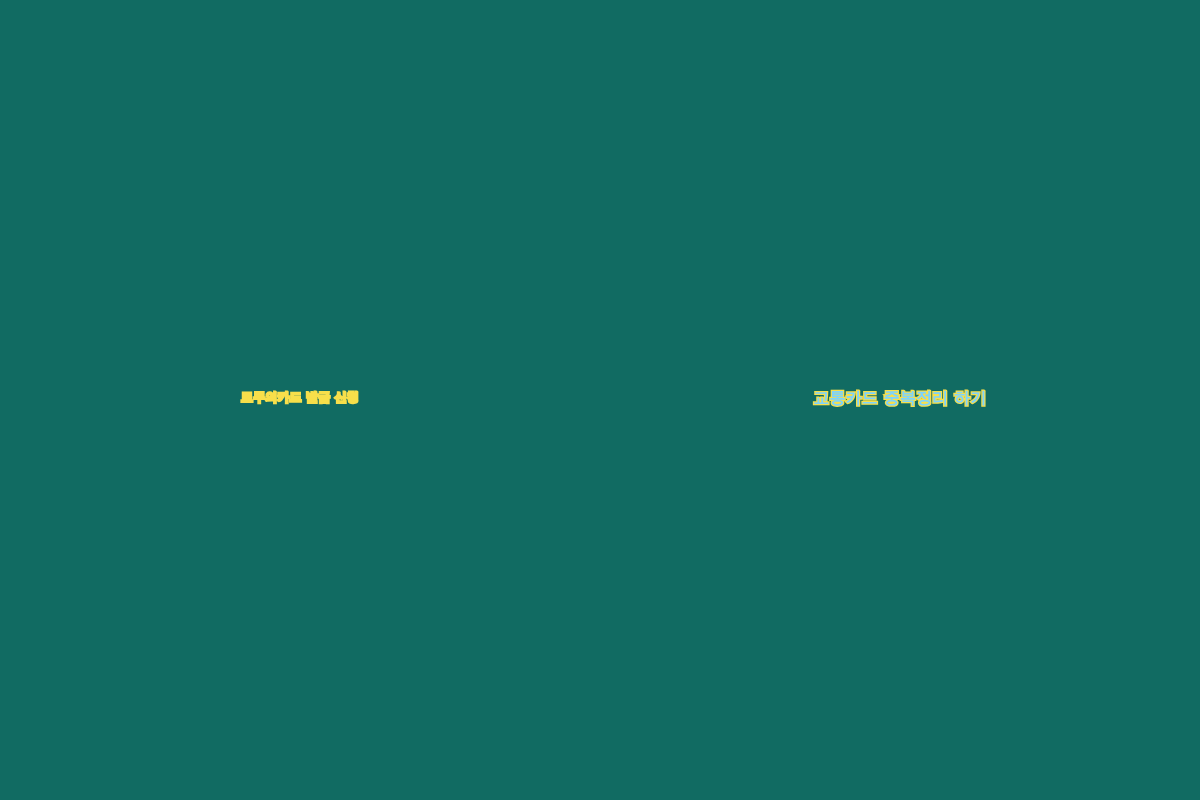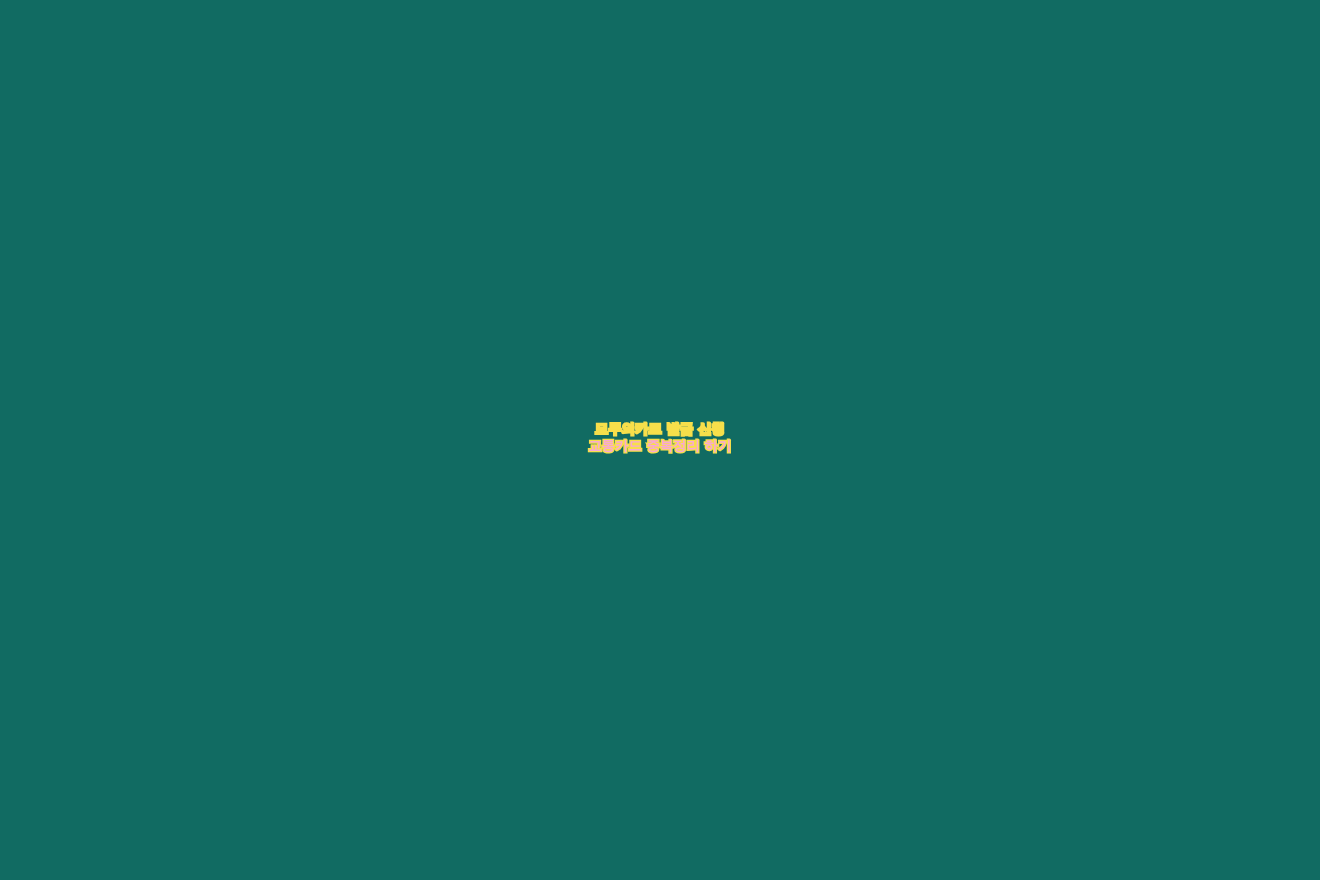--- a/index.html
+++ b/index.html
@@ -25,21 +25,21 @@
     flex-direction: column;
     align-items: center;
     justify-content: center;
     background-color: #116b62;
     overflow: hidden;
   }
 
   
   .headline {
     display: flex;
-    flex-direction: column;
+    flex-direction: row;
     align-items: center;
     justify-content: flex-start;
     width: 100%;
     
     transform: translateY(-2px);
   }
 
   .headline-line {
     display: block;
     width: 100%;
@@ -68,17 +68,17 @@
 </style>
 </head>
 <body>
 
 <div class="banner" style="background-color: rgb(17, 107, 98);">
 
   <div class="headline">
 
     <span class="headline-line headline-line--primary" style="color: rgb(247, 223, 75); -webkit-text-stroke: 2.5px rgb(247, 223, 75); font-size: 12px;">모두의카드 발급 신청</span>
 
-    <span class="headline-line headline-line--secondary" style="color: #f9a8d4; -webkit-text-stroke: 2.5px rgb(247, 223, 75); font-size: 12px;">교통카드 중복정리 하기</span>
+    <span class="headline-line headline-line--secondary" style="color: #7dd3fc; -webkit-text-stroke: 2.5px rgb(247, 223, 75); font-size: 16px;">교통카드 중복정리 하기</span>
 
   </div>
 
 </div>
 
 </body></html>

